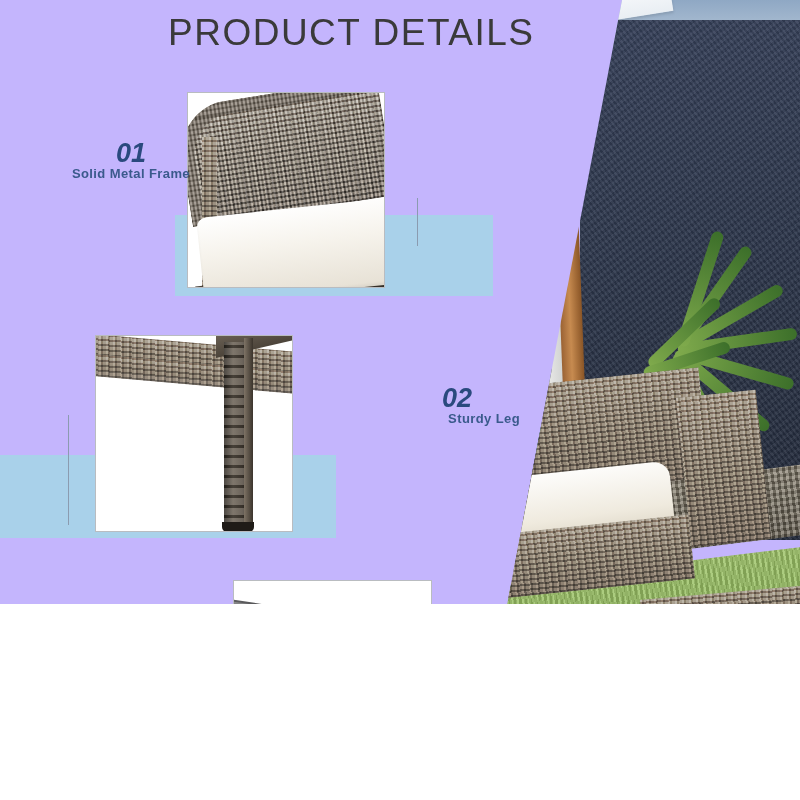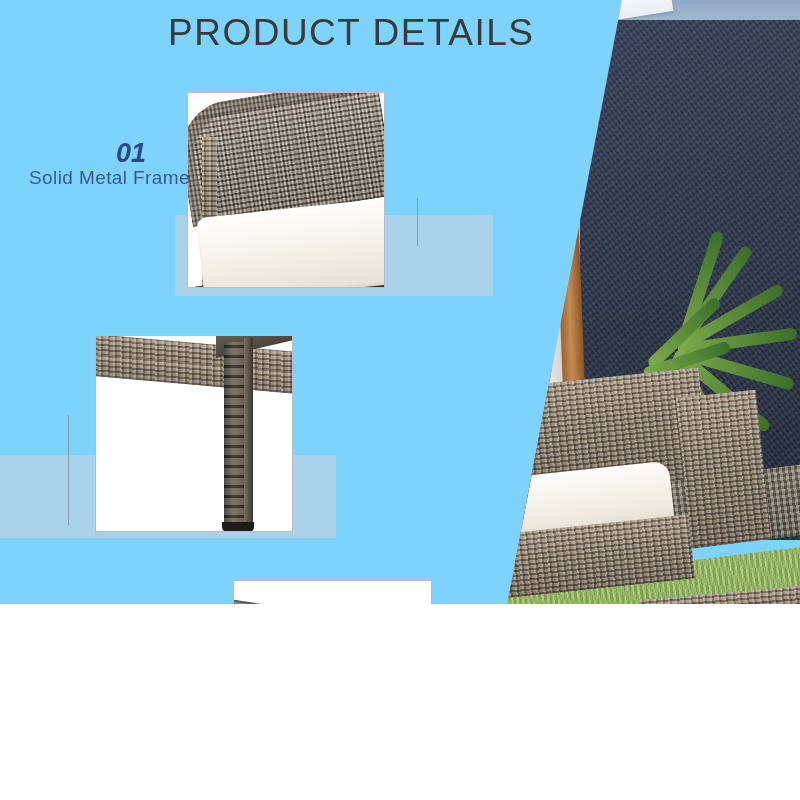--- a/index.html
+++ b/index.html
@@ -5,21 +5,21 @@
   html,body{margin:0;padding:0;}
   body{
     width:800px;height:800px;
     background:#ffffff;
     font-family:"Liberation Sans", sans-serif;
     overflow:hidden;
   }
   #page{
     position:relative;
     width:800px;height:604px;
-    background:#7dd3fc;
+    background:#c4b5fd;
     overflow:hidden;
   }
 
   
   .title{
     position:absolute;
     left:168px; top:12px;
     font-size:37px;
     font-weight:400;
     letter-spacing:1.5px;
@@ -201,22 +201,22 @@
   .callout{ position:absolute; }
   .cnum{
     font-size:27px;
     font-weight:bold;
     font-style:italic;
     color:#2a4a7e;
     letter-spacing:0px;
     line-height:1;
   }
   .clabel{
-    font-size:19px;
-    font-weight:normal;
+    font-size:13px;
+    font-weight:bold;
     color:#3a5a8c;
     letter-spacing:.4px;
     line-height:1.15;
     white-space:nowrap;
   }
   #callout-01{ left:10px;  top:140px; width:180px; text-align:right; }
   #callout-01 .cnum{ margin-right:44px; }
   #callout-02{ left:330px; top:385px; width:190px; text-align:right; }
   #callout-02 .cnum{ margin-right:48px; }
   #callout-03{ left:8px;   top:630px; width:240px; text-align:right; }
@@ -455,18 +455,22 @@
       <div class="b3-side w-rattan"></div>
       <div class="b3-hinge"></div>
     </div>
   </div>
 
   <div class="callout" id="callout-01">
     <div class="cnum">01</div>
     <div class="clabel">Solid Metal Frame</div>
   </div>
 
+  <div class="callout" id="callout-02">
+    <div class="cnum">02</div>
+    <div class="clabel">Sturdy Leg</div>
+  </div>
 
   <div class="callout" id="callout-03">
     <div class="cnum">03</div>
   </div>
 
 </div>
 
 </body></html>

